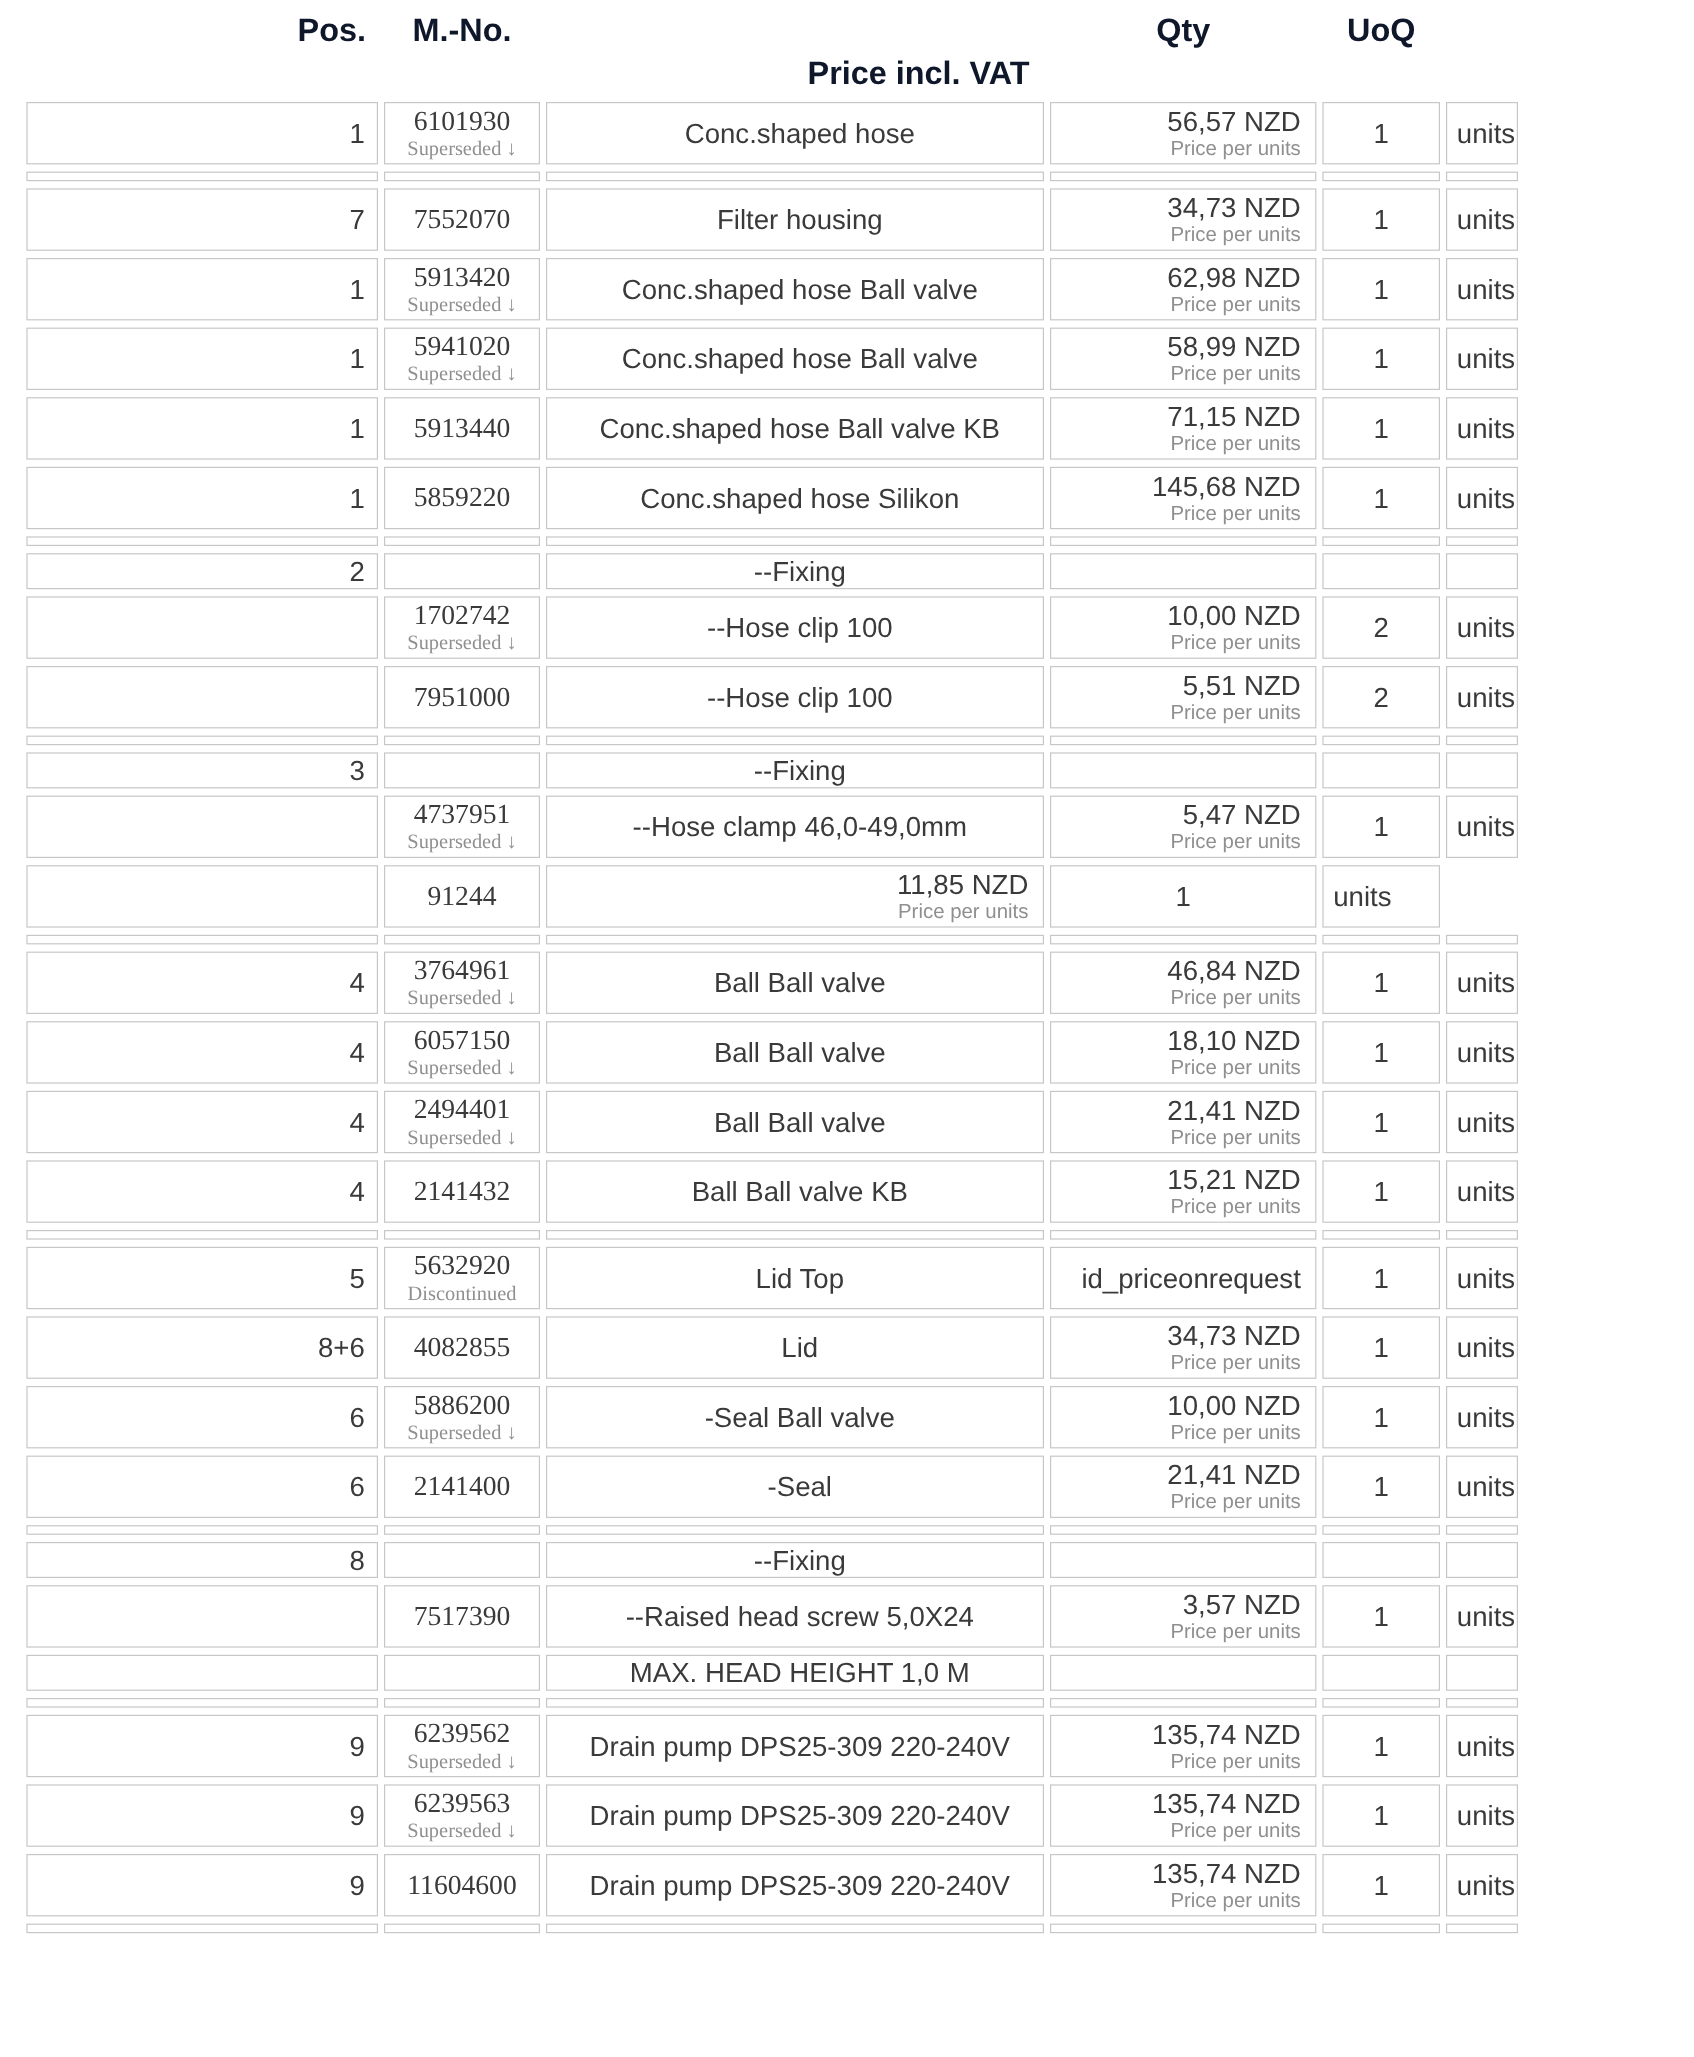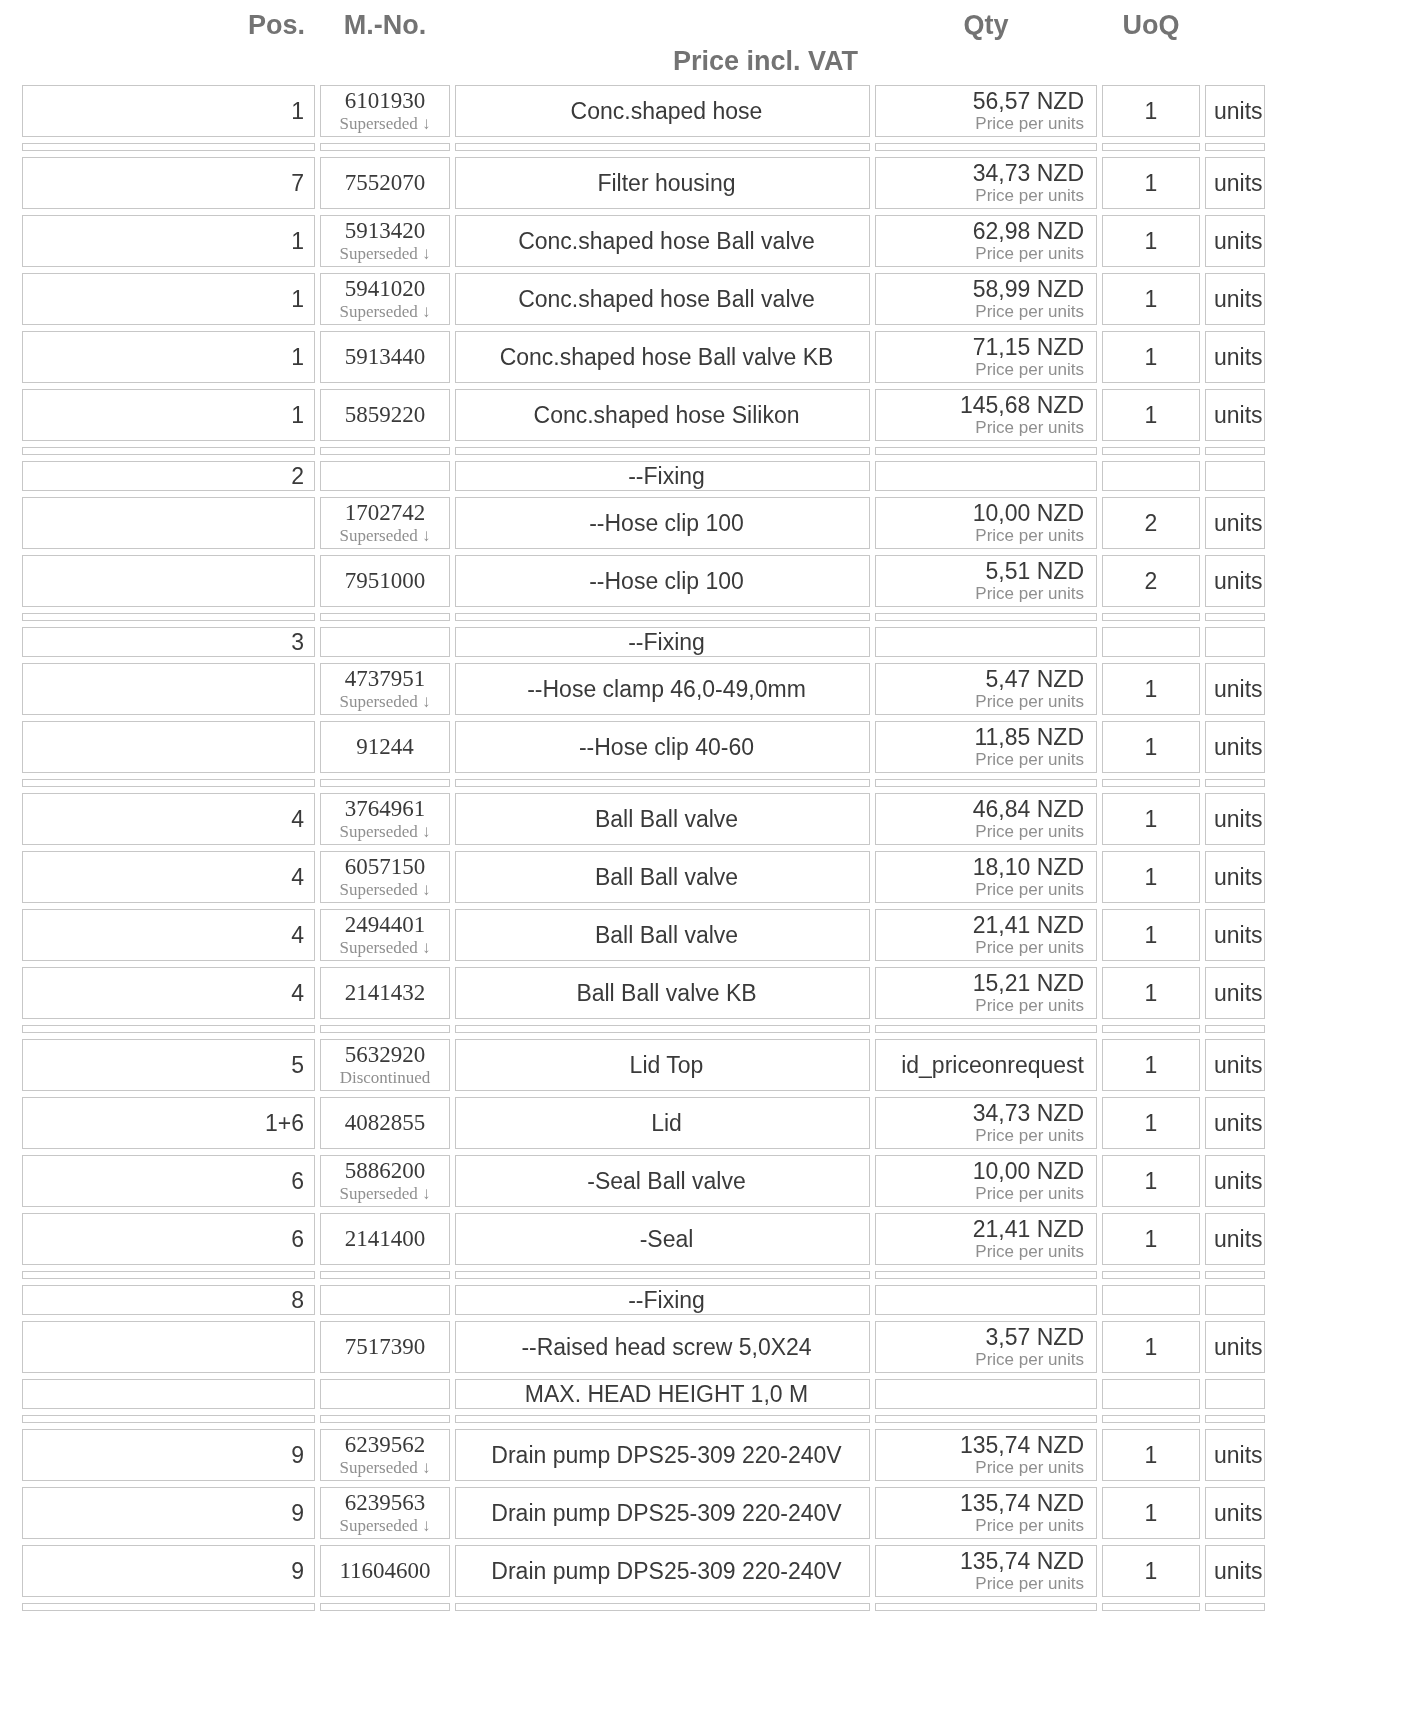--- a/index.html
+++ b/index.html
@@ -15,21 +15,21 @@
   .grid {
     display: grid;
     grid-template-columns: 293px 130px 415px 222px 98px 60px;
     column-gap: 5px;
   }
 
   .header-row { margin-bottom: 8px; }
   .header-cell {
     font-size: 27px;
     font-weight: bold;
-    color: #737373;
+    color: #0f172a;
     padding-top: 4px;
     white-space: nowrap;
   }
   .header-cell.h-pos   { text-align: right;  padding-right: 10px; }
   .header-cell.h-mno   { text-align: center; }
   .header-cell.h-des   { text-align: left;   padding-left: 12px; }
   .header-cell.h-price { text-align: right;  padding-right: 12px; margin-top: 36px; }
   .header-cell.h-qty   { text-align: center; }
   .header-cell.h-uoq   { text-align: center; }
 
@@ -355,23 +355,20 @@
   </div>
 
   <div class="grid row">
     <div class="cell pos">
       
     </div>
     <div class="cell mno">
       <span class="main">91244</span>
 
     </div>
-    <div class="cell des">
-      <span class="main">--Hose clip 40-60</span>
-    </div>
     <div class="cell price">
       <span class="main">11,85 NZD</span>
       <span class="note">Price per units</span>
     </div>
     <div class="cell qty">
       <span class="main">1</span>
     </div>
     <div class="cell uoq">
       <span class="main">units</span>
     </div>
@@ -505,21 +502,21 @@
     <div class="cell qty">
       <span class="main">1</span>
     </div>
     <div class="cell uoq">
       <span class="main">units</span>
     </div>
   </div>
 
   <div class="grid row">
     <div class="cell pos">
-      <span class="main">1+6</span>
+      <span class="main">8+6</span>
     </div>
     <div class="cell mno">
       <span class="main">4082855</span>
 
     </div>
     <div class="cell des">
       <span class="main">Lid</span>
     </div>
     <div class="cell price">
       <span class="main">34,73 NZD</span>

